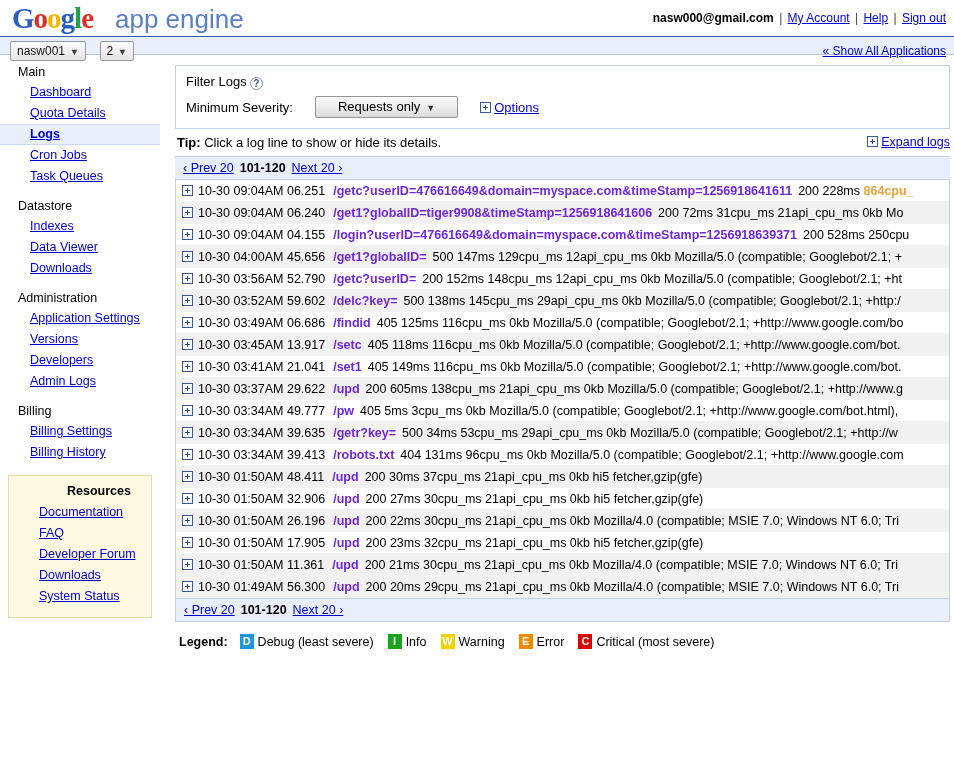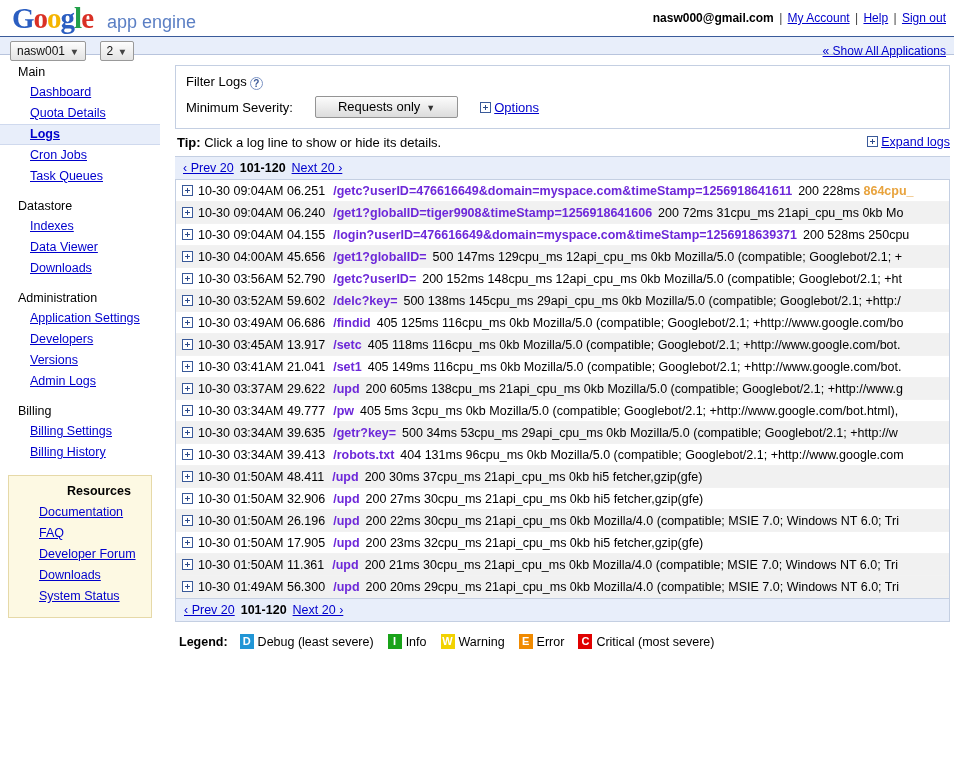--- a/index.html
+++ b/index.html
@@ -35,23 +35,23 @@
   }
   .logo .g1 { color: #2b5ec1; font-weight: bold; }
   .logo .o1 { color: #d93025; font-weight: bold; }
   .logo .o2 { color: #f5b400; font-weight: bold; }
   .logo .g2 { color: #2b5ec1; font-weight: bold; }
   .logo .l1 { color: #22a04a; font-weight: bold; }
   .logo .e1 { color: #d93025; font-weight: bold; }
   .logo .product {
     color: #5b7fc4;
     font-family: "Liberation Sans", sans-serif;
-    font-size: 18px;
+    font-size: 26px;
     letter-spacing: 0;
-    margin-left: 14px;
+    margin-left: 22px;
     font-weight: normal;
   }
   .header-right {
     position: absolute;
     right: 8px; top: 11px;
     font-size: 12px;
     color: #000;
     white-space: nowrap;
   }
   .header-right .email { font-weight: bold; }
@@ -341,22 +341,22 @@
       <div class="nav-group">
         <div class="nav-head">Datastore</div>
         <a class="nav-item" href="#"><span>Indexes</span></a>
         <a class="nav-item" href="#"><span>Data Viewer</span></a>
         <a class="nav-item" href="#"><span>Downloads</span></a>
       </div>
 
       <div class="nav-group">
         <div class="nav-head">Administration</div>
         <a class="nav-item" href="#"><span>Application Settings</span></a>
+        <a class="nav-item" href="#"><span>Versions</span></a>
         <a class="nav-item" href="#"><span>Developers</span></a>
-        <a class="nav-item" href="#"><span>Versions</span></a>
         <a class="nav-item" href="#"><span>Admin Logs</span></a>
       </div>
 
       <div class="nav-group">
         <div class="nav-head">Billing</div>
         <a class="nav-item" href="#"><span>Billing Settings</span></a>
         <a class="nav-item" href="#"><span>Billing History</span></a>
       </div>
 
       <div class="resources-box">

